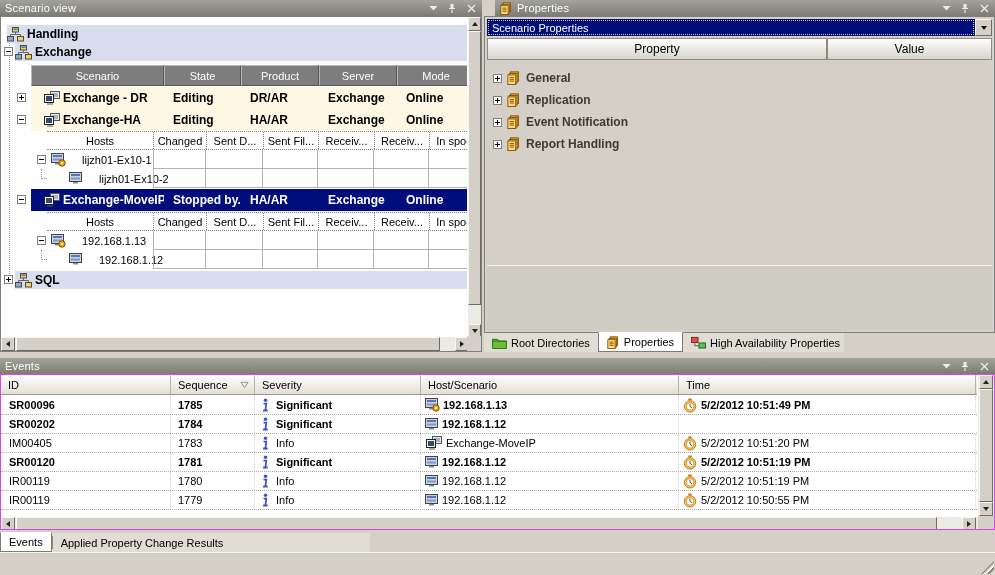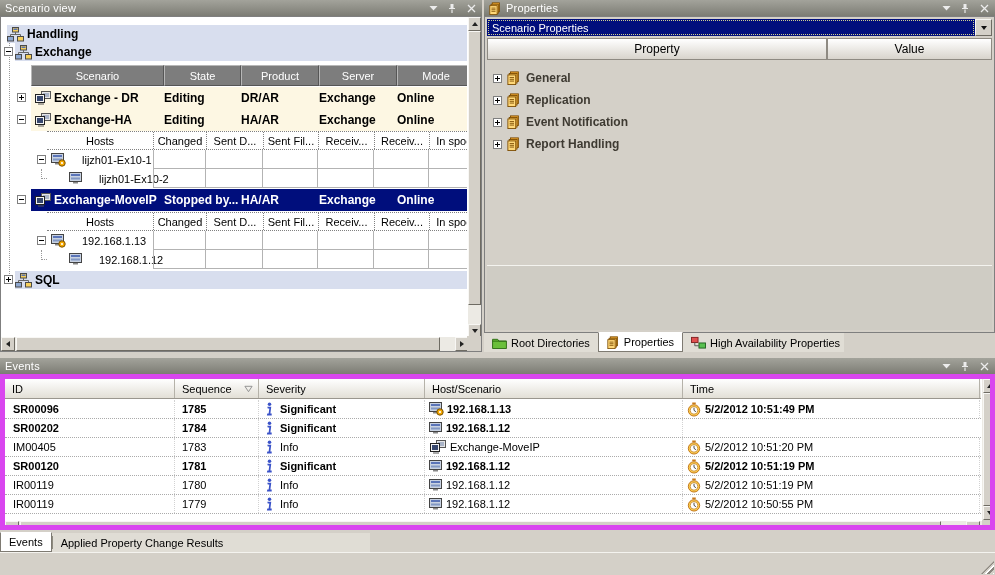--- a/index.html
+++ b/index.html
@@ -30,21 +30,21 @@
   .grp { position:absolute; height:18px; background:#d8deee; display:flex; align-items:center; gap:3px;
          font-weight:bold; font-size:12px; right:14px; }
 
   .sc-grid  { display:grid; grid-template-columns:133px 77px 78px 78px 78px; }
   .sc-hdr { position:absolute; left:30px; top:48px; height:21px; width:444px; }
   .sc-hcell { background:#7d7d7d; color:#fff; display:flex; align-items:center; justify-content:center;
               border:1px solid; border-color:#b7b7b7 #565656 #565656 #b7b7b7; font-size:11px; }
   .sc-row { position:absolute; left:30px; width:444px; height:22px; background:#fdf7e3;
             font-weight:bold; font-size:12px; align-items:center; }
   .sc-row.sel { background:#000e7c; color:#fff; }
-  .sc-cell { display:flex; align-items:center; overflow:hidden; white-space:nowrap; }
+  .sc-cell { display:flex; align-items:center; overflow:hidden; white-space:nowrap;margin-left:9px; }
   .sc-name { gap:2px; }
 
   .hosts-grid { display:grid; grid-template-columns:106px 53px 57px 55px 56px 55px 52px; }
   .hosts-hdr { position:absolute; left:46px; width:434px; height:19px; background:#fff;
                border-top:1px dotted #808080; border-bottom:1px dotted #808080; }
   .hh-cell { display:flex; align-items:center; justify-content:center; font-size:11px; overflow:hidden; white-space:nowrap; }
   .hh-cell + .hh-cell { border-left:1px dotted #808080; }
   .host-row { position:absolute; left:46px; width:434px; height:19px; background:#fff; align-items:stretch; }
   .hcell { border-right:1px solid #b3b3b3; border-bottom:1px solid #b3b3b3; }
   .host-name { display:flex; align-items:center; gap:16px; white-space:nowrap; overflow:visible; font-size:11px; }
@@ -56,21 +56,21 @@
   .arr-up    { width:0;height:0;border:3px solid transparent;border-bottom:4px solid #222;margin-top:-3px; }
   .arr-down  { width:0;height:0;border:3px solid transparent;border-top:4px solid #222;margin-bottom:-3px; }
   .arr-left  { width:0;height:0;border:3px solid transparent;border-right:4px solid #222;margin-left:-3px; }
   .arr-right { width:0;height:0;border:3px solid transparent;border-left:4px solid #222;margin-right:-3px; }
 
   .sv-vsb { right:0; top:0; width:14px; height:321px; border-left:1px solid #fff; }
   .sv-hsb { left:0; bottom:0; height:15px; width:468px; border-top:1px solid #fff; }
   .sv-corner { position:absolute; right:0; bottom:0; width:14px; height:15px; background:#d4d0c8; }
 
   
-  .props { left:484px; top:0; width:511px; height:352px; }
+  .props { left:484px; top:0; width:511px; height:352px;padding-left:11px; }
   .props-body { position:absolute; left:0; top:16px; right:0; bottom:19px; background:#d4d0c8; border:1px solid #7f7f7f; }
   .combo { position:absolute; left:2px; right:2px; top:2px; height:17px; background:#000e7c; display:flex; }
   .combo-text { flex:1; margin:1px; border:1px dotted #cfcf90; color:#fff; display:flex; align-items:center; padding-left:3px; }
   .combo-btn { width:17px; background:#d4d0c8; border:1px solid; border-color:#f8f7f4 #6e6b63 #6e6b63 #f8f7f4;
                display:flex; align-items:center; justify-content:center; }
   .combo-arr { width:0;height:0;border:3px solid transparent;border-top:4px solid #111;margin-bottom:-3px; }
   .pv-hdr { position:absolute; left:2px; right:2px; top:21px; height:22px; display:grid; grid-template-columns:340px 1fr; }
   .pv-cell { background:linear-gradient(#ffffff,#d8d4cc); border:1px solid #8e8a82; display:flex;
              align-items:center; justify-content:center; font-size:12px; }
   .prop-row { position:absolute; left:8px; height:22px; display:flex; align-items:center; gap:5px;
@@ -80,21 +80,21 @@
 
   
   .tabstrip { position:absolute; left:0; right:0; bottom:0; height:19px; display:flex; align-items:flex-start;
               background:linear-gradient(to right,#e0ddd5 0 360px,#d4d0c8 360px); }
   .tab { display:flex; align-items:center; gap:4px; padding:0 8px; height:19px; font-size:11px; cursor:pointer; white-space:nowrap; }
   .tab.active { background:#fff; border:1px solid #7e7a72; border-top:1px solid #fff; height:20px; margin-top:-1px; }
   .tabsep { width:1px; height:13px; background:#8e8b80; margin-top:3px; }
 
   
   .events { left:0; top:358px; width:995px; height:194px; }
-  .ev-body { position:absolute; left:0; top:16px; width:995px; height:156px; background:#fff; border:5px solid #d946ef; overflow:hidden;padding-left:20px; }
+  .ev-body { position:absolute; left:0; top:16px; width:995px; height:156px; background:#fff; border:1px solid #d946ef; overflow:hidden;padding-left:20px; }
   .ev-grid { display:grid; grid-template-columns:170px 84px 166px 258px 297px; }
   .ev-hdr { position:absolute; left:0; top:0; width:976px; height:20px; background:linear-gradient(#ffffff,#e2dfd6);
             border-bottom:1px solid #9a968e; }
   .ev-hcell { display:flex; align-items:center; padding-left:7px; border-right:1px solid #b5b2a9; font-size:11px; }
   .ev-row { position:absolute; left:0; width:976px; height:19px; background:#fff; border-bottom:1px dotted #ababab; align-items:center;text-align:right; }
   .ev-cell { display:flex; align-items:center; gap:4px; height:100%; border-right:1px dotted #d2d2d2; overflow:hidden; white-space:nowrap; }
   .ev-id { padding-left:8px; } .ev-seq { padding-left:7px; } .ev-sev { padding-left:6px; gap:6px; }
   .ev-host { padding-left:4px; gap:3px; } .ev-time { padding-left:4px; }
   .ev-row.b { font-weight:bold; }
   .ev-vsb { left:977px; top:0; width:16px; height:141px; }

